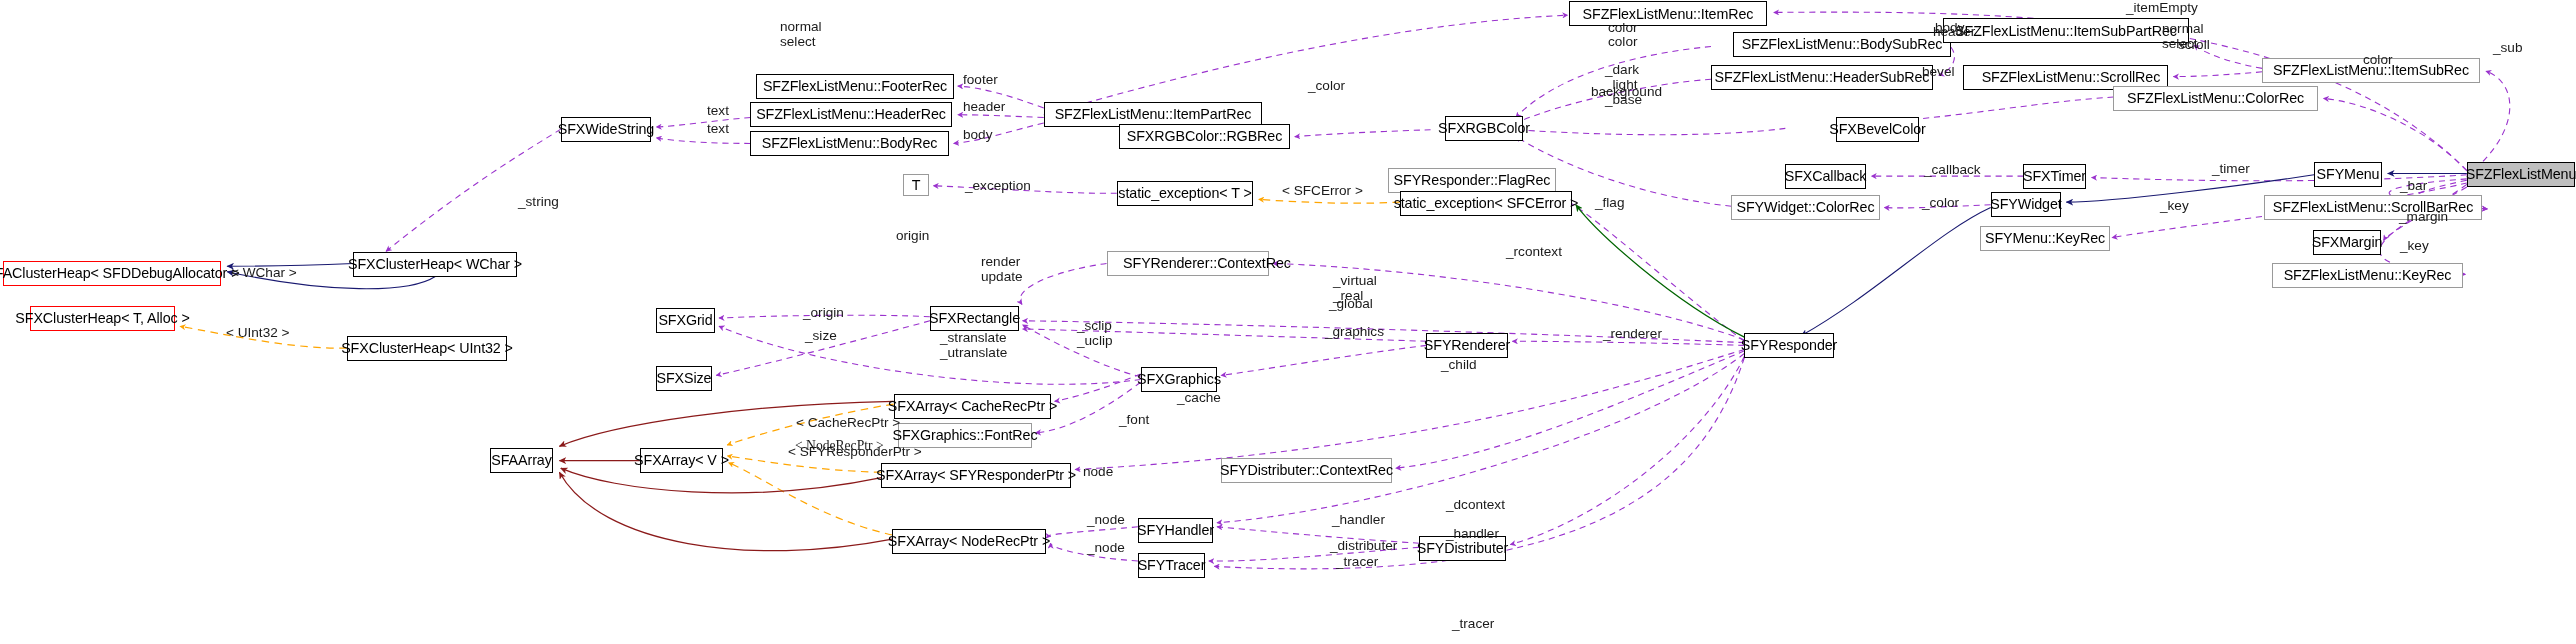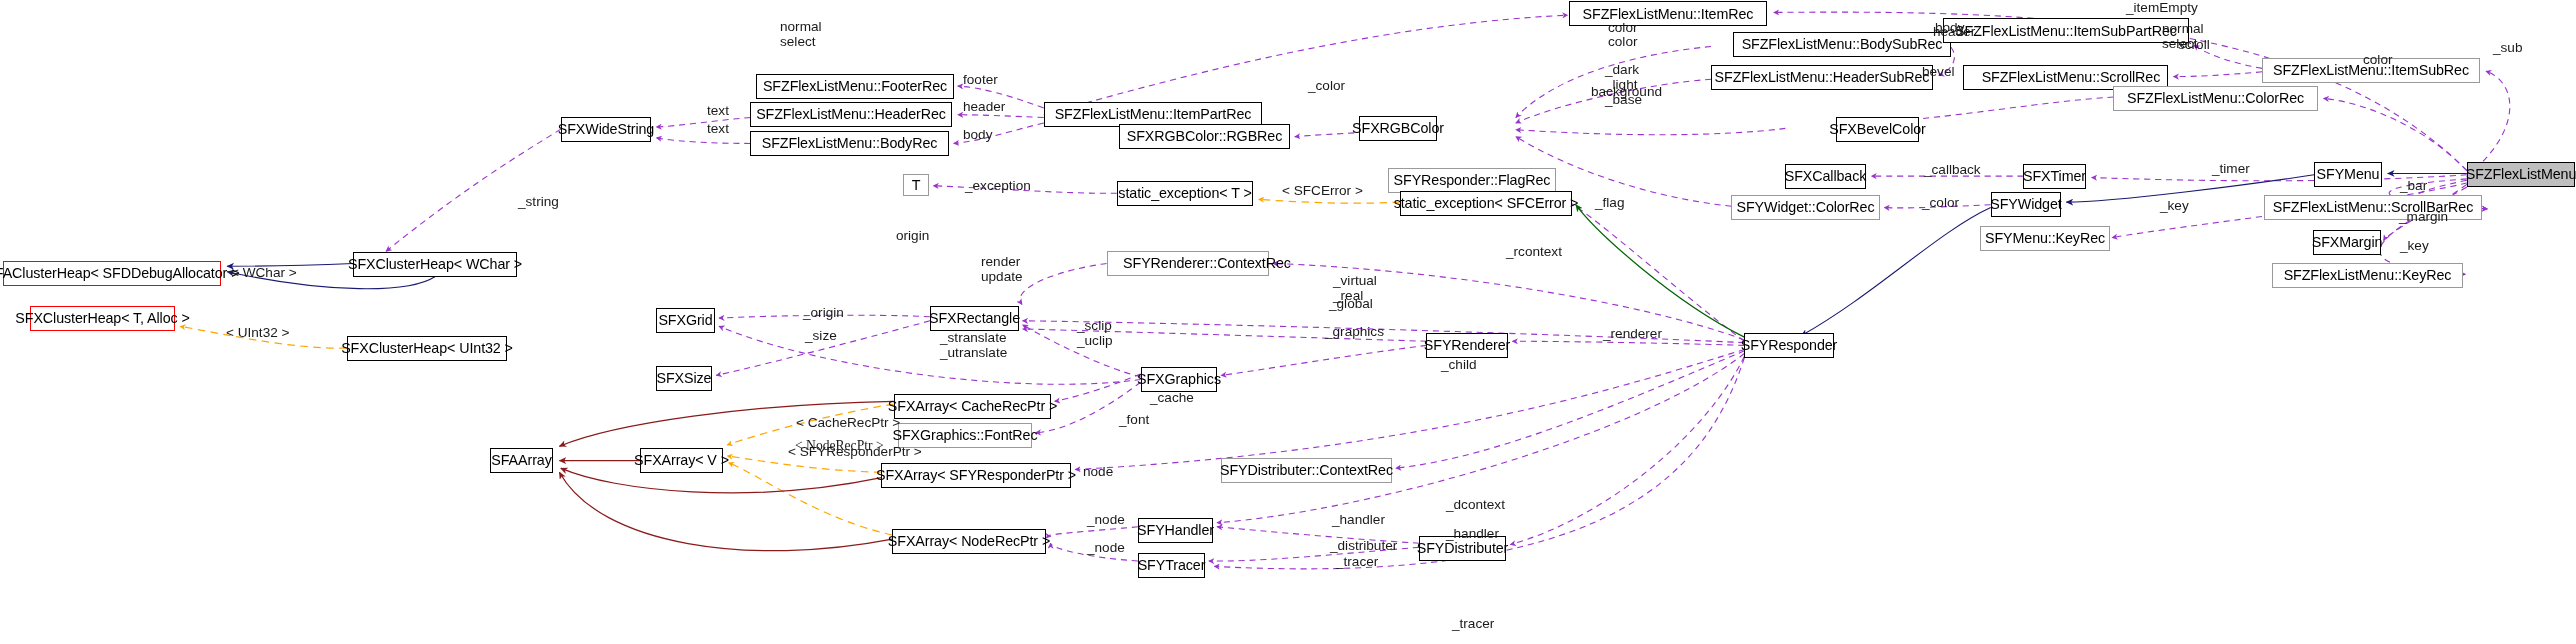--- a/index.html
+++ b/index.html
@@ -193,21 +193,21 @@
       </div>
       <div class="node" style="left: 750px; top: 102px; width: 202px; height: 24.6px;">
         <span>SFZFlexListMenu::HeaderRec</span>
       </div>
       <div class="node" style="left: 1044px; top: 102px; width: 218px; height: 24.6px;">
         <span>SFZFlexListMenu::ItemPartRec</span>
       </div>
       <div class="node" style="left: 1119px; top: 124px; width: 171px; height: 24.6px;">
         <span>SFXRGBColor::RGBRec</span>
       </div>
-      <div class="node" style="left: 1359px; top: 116px; width: 78px; height: 24.6px;">
+      <div class="node" style="left: 1445px; top: 116px; width: 78px; height: 24.6px;">
         <span>SFXRGBColor</span>
       </div>
       <div class="node" style="left: 1836px; top: 117px; width: 83px; height: 24.6px;">
         <span>SFXBevelColor</span>
       </div>
       <div class="node grey-border" style="left: 2113px; top: 86px; width: 205px; height: 24.6px;">
         <span>SFZFlexListMenu::ColorRec</span>
       </div>
       <div class="node" style="left: 750px; top: 131px; width: 199px; height: 24.6px;">
         <span>SFZFlexListMenu::BodyRec</span>
@@ -366,21 +366,21 @@
 _real</div>
       <div class="edge-label" style="left: 803px; top: 306px;">_origin</div>
       <div class="edge-label" style="left: 1329px; top: 297px;">_global</div>
       <div class="edge-label" style="left: 805px; top: 329px;">_size</div>
       <div class="edge-label multi" style="left: 1077px; top: 318px;">_sclip
 _uclip</div>
       <div class="edge-label multi" style="left: 940px; top: 330px;">_stranslate
 _utranslate</div>
       <div class="edge-label" style="left: 1325px; top: 325px;">_graphics</div>
       <div class="edge-label" style="left: 1603px; top: 327px;">_renderer</div>
-      <div class="edge-label" style="left: 1150px; top: 391px; text-align: right;">_cache</div>
+      <div class="edge-label" style="left: 1177px; top: 391px; text-align: right;">_cache</div>
       <div class="edge-label" style="left: 1119px; top: 413px;">_font</div>
       <div class="edge-label" style="left: 796px; top: 416px;">&lt; CacheRecPtr &gt;</div>
       <div class="edge-label" style="left: 1441px; top: 358px;">_child</div>
       <div class="edge-label" style="left: 788px; top: 445px;">&lt; SFYResponderPtr &gt;</div>
       <div class="edge-label" style="left: 795px; top: 439px; font-family: Liberation Serif, serif;">&lt; NodeRecPtr &gt;</div>
       <div class="edge-label" style="left: 1083px; top: 465px;">node</div>
       <div class="edge-label" style="left: 1446px; top: 498px;">_dcontext</div>
       <div class="edge-label" style="left: 1446px; top: 527px;">_handler</div>
       <div class="edge-label" style="left: 1087px; top: 513px;">_node</div>
       <div class="edge-label" style="left: 1332px; top: 513px;">_handler</div>

